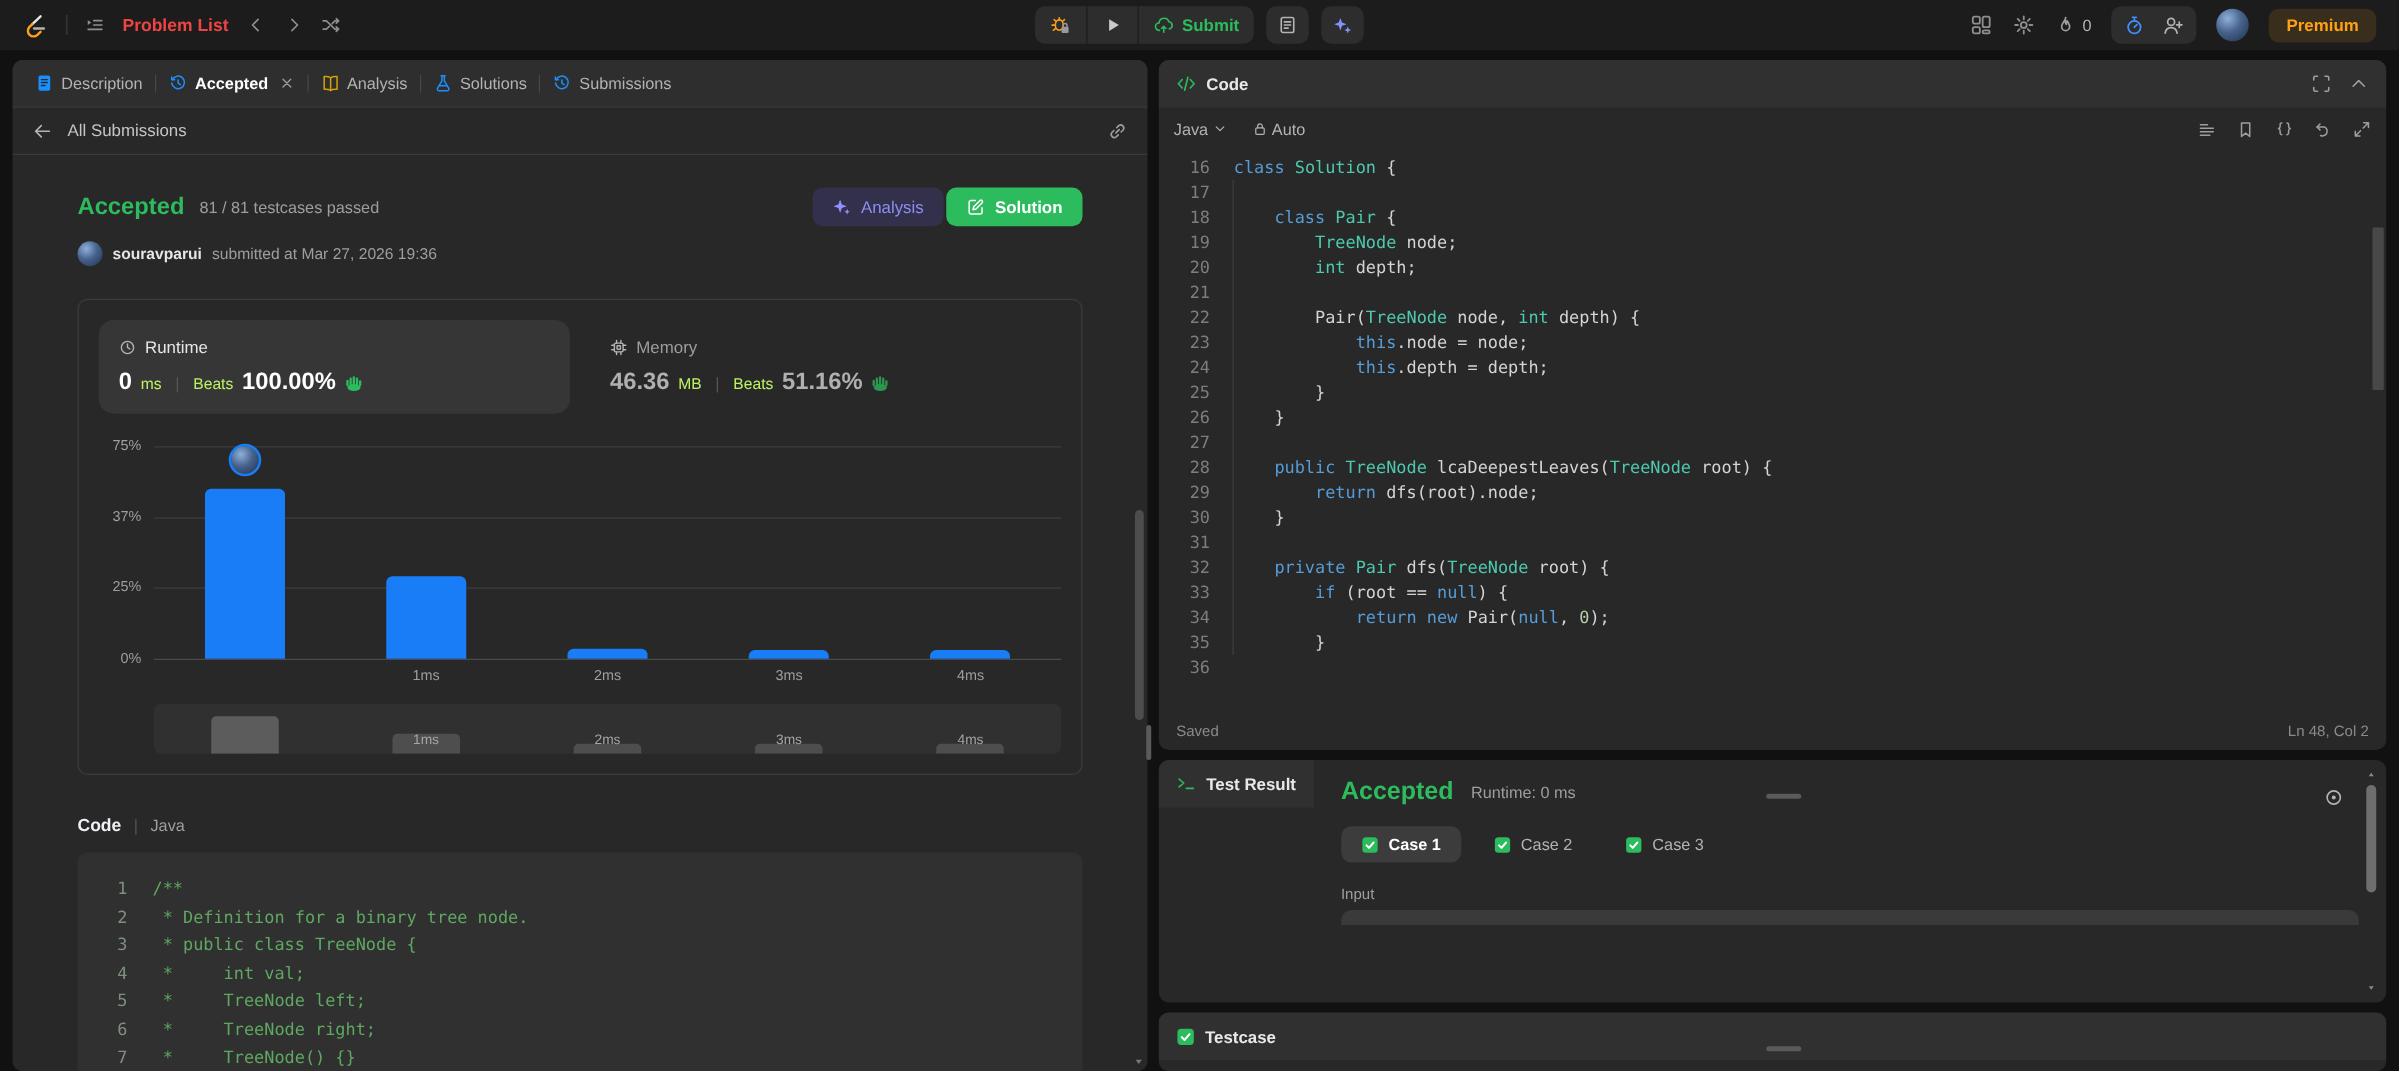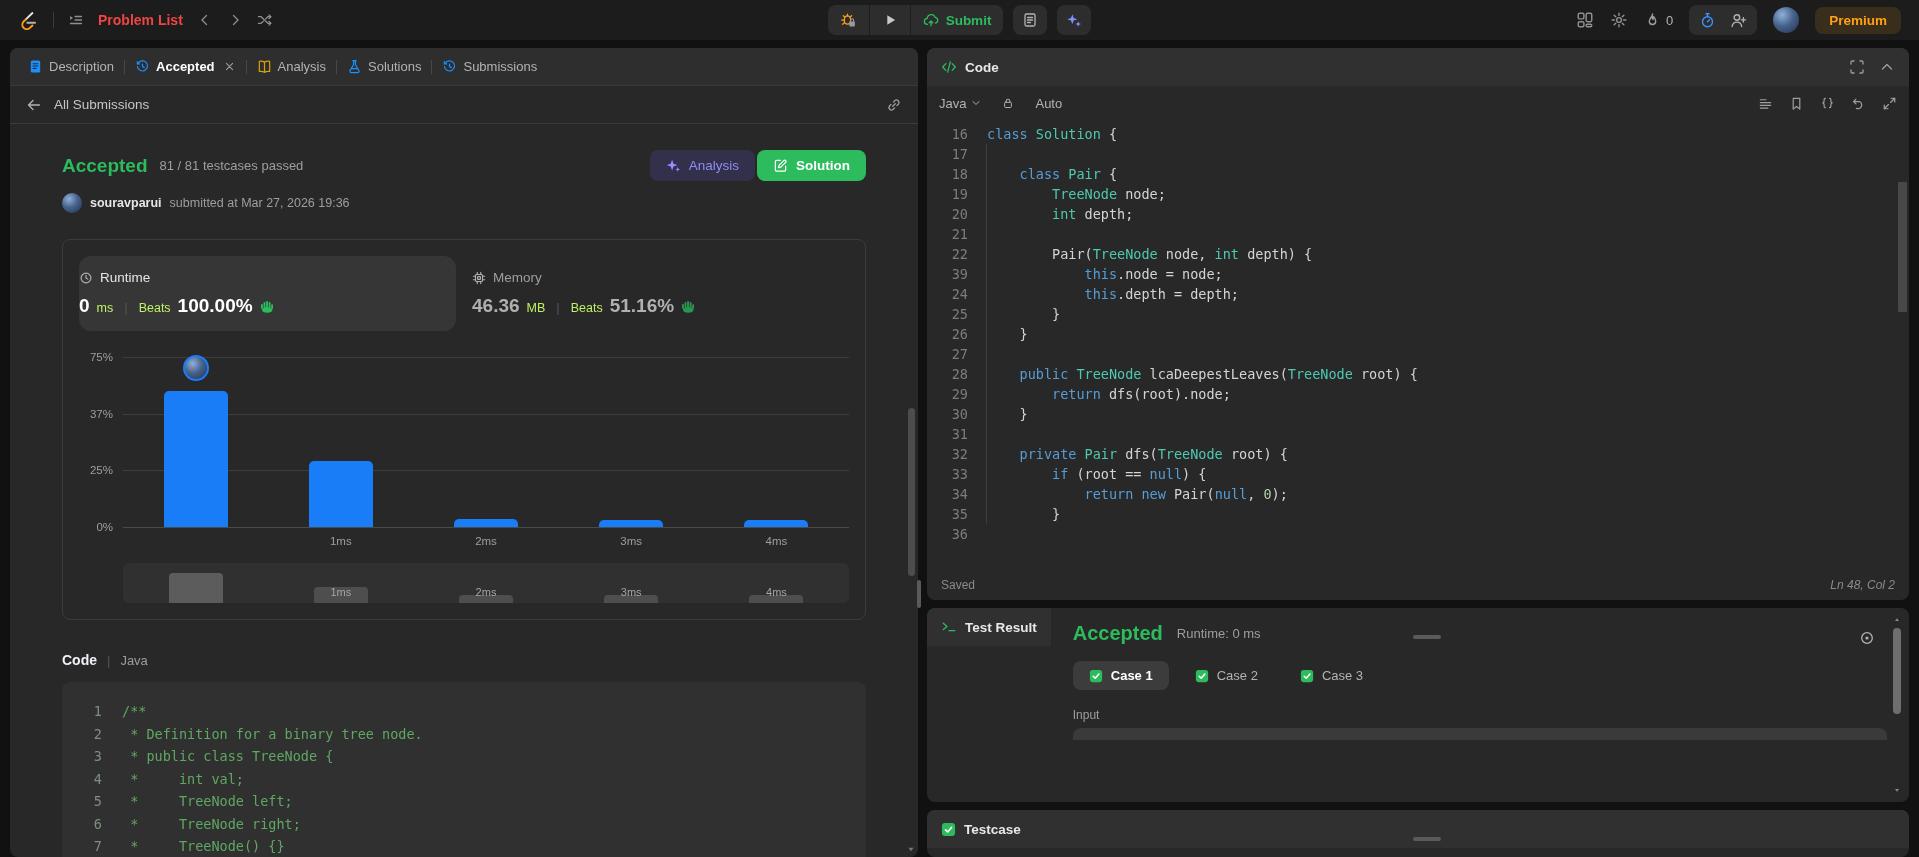--- a/index.html
+++ b/index.html
@@ -52,21 +52,21 @@
   .rr-btns { margin-left:auto; display:flex; gap:2px; }
   .analysis-btn { display:flex; align-items:center; gap:8px; background:#32304a; color:#8f8cf4; font-size:13.5px; font-weight:500; padding:8px 16px; border-radius:8px; cursor:pointer; }
   .solution-btn { display:flex; align-items:center; gap:8px; background:#2cbb5d; color:#fff; font-size:13.5px; font-weight:600; padding:8px 16px; border-radius:8px; cursor:pointer; }
   .author-row { display:flex; align-items:center; gap:8px; margin-top:12px; }
   .author-avatar { width:20px; height:20px; border-radius:50%; background:radial-gradient(circle at 35% 30%, #8fb0da 0%, #47638d 45%, #20304a 100%); }
   .author-name { color:#e6e6e6; font-weight:600; font-size:12.5px; }
   .author-sub { color:#9e9e9e; font-size:12.5px; }
 
   .stats-box { margin-top:26px; border:1px solid #3c3c3c; border-radius:8px; padding:16px; }
   .cards-row { display:flex; gap:16px; }
-  .stat-card { flex:1; border-radius:12px; padding:14px 0; }
+  .stat-card { flex:1; border-radius:12px; padding:14px 16px; }
   .stat-card.hl { background:#363636; }
   .card-head { display:flex; align-items:center; gap:7px; font-size:13.5px; color:#e6e6e6; }
   .stat-card.dim .card-head { color:#9e9e9e; }
   .card-head .ic { width:14px; height:14px; color:#b3b3b3; }
   .card-vals { display:flex; align-items:baseline; gap:7px; margin-top:10px; }
   .big-val { font-size:19px; font-weight:700; color:#fff; }
   .dim .big-val { color:#b0b0b0; }
   .val-unit, .beats-lab { font-size:12.5px; color:#bef264;text-align:right; }
   .val-sep { color:#555; font-size:13px; padding:0 4px; }
   .hand-ic { width:15px; height:15px; align-self:center; }
@@ -105,32 +105,32 @@
   .v-handle { position:absolute; left:917px; top:540px; width:4px; height:28px; background:#5a5a5a; border-radius:2px; cursor:col-resize; }
   .h-handle { width:28px; height:4px; background:#5a5a5a; border-radius:2px; position:absolute; left:50%; transform:translateX(-50%); cursor:row-resize; }
 
   
   .code-panel { height:552px; display:flex; flex-direction:column; flex:none; }
   .panel-head { height:38px; background:#303030; display:flex; align-items:center; gap:8px; padding:0 14px; flex:none; }
   .panel-title { font-size:13.5px; font-weight:600; color:#e8e8e8; }
   .ph-right { margin-left:auto; display:flex; gap:14px; color:#9e9e9e; }
   .toolbar { height:34px; display:flex; align-items:center; gap:6px; padding:0 12px; flex:none; }
   .tb-lang { color:#b3b3b3; font-size:13px; display:flex; align-items:center; gap:4px; cursor:pointer; }
-  .tb-auto { display:flex; align-items:center; gap:21px; color:#b3b3b3; font-size:13px; margin-left:14px; }
+  .tb-auto { display:flex; align-items:center; gap:3px; color:#b3b3b3; font-size:13px; margin-left:14px; }
   .tb-right { margin-left:auto; display:flex; gap:16px; color:#9e9e9e; }
   .tb-right .ic { width:15px; height:15px; cursor:pointer; }
   .editor { flex:1; position:relative; font-family:"DejaVu Sans Mono", monospace; font-size:13.5px; line-height:20px; padding-top:4px; overflow:hidden; }
   .ed-line { display:flex; }
   .ed-no { width:41px; text-align:right; color:#7d7d7d; flex:none; }
   .ed-code { margin-left:19px; white-space:pre; color:#d4d4d4; }
   .tok-k { color:#569cd6; } .tok-t { color:#4ec9b0; } .tok-n { color:#b5cea8; } .tok-d { color:#d4d4d4; }
   .indent-guide { position:absolute; left:59px; top:24px; width:1px; height:380px; background:#3d3d3d; }
   .ed-scroll-thumb { position:absolute; right:2px; top:62px; width:9px; height:130px; background:#ffffff26; border-radius:1px; }
   .ed-footer { height:30px; display:flex; align-items:center; padding:0 14px; color:#8a8a8a; font-size:12px; flex:none; }
-  .ed-footer .cursor-pos { margin-left:auto;font-style:italic; }
+  .ed-footer .cursor-pos { margin-left:auto; }
 
   
   .test-panel { height:194px; flex:none; display:flex; flex-direction:row; }
   .tp-content { flex:1; padding:14px 22px 0; position:relative; }
   .tp-row1 { display:flex; align-items:center; gap:14px; }
   .tp-status { color:#2cbb5d; font-size:20px; font-weight:600; }
   .tp-runtime { color:#9e9e9e; font-size:13px; }
   .eye-btn { position:absolute; right:34px; top:22px; color:#b3b3b3; cursor:pointer; }
   .cases-row { display:flex; gap:10px; margin-top:16px; }
   .case-chip { display:flex; align-items:center; gap:8px; padding:7px 16px; border-radius:8px; color:#b3b3b3; font-size:13px; cursor:pointer; }
@@ -643,21 +643,21 @@
             </div>
             <div class="ed-line">
               <span class="ed-no">21</span>
               <span class="ed-code">&nbsp;</span>
             </div>
             <div class="ed-line">
               <span class="ed-no">22</span>
               <span class="ed-code"><span class="tok-d">        Pair(</span><span class="tok-t">TreeNode</span><span class="tok-d"> node, </span><span class="tok-t">int</span><span class="tok-d"> depth) {</span></span>
             </div>
             <div class="ed-line">
-              <span class="ed-no">39</span>
+              <span class="ed-no">23</span>
               <span class="ed-code"><span class="tok-d">            </span><span class="tok-k">this</span><span class="tok-d">.node = node;</span></span>
             </div>
             <div class="ed-line">
               <span class="ed-no">24</span>
               <span class="ed-code"><span class="tok-d">            </span><span class="tok-k">this</span><span class="tok-d">.depth = depth;</span></span>
             </div>
             <div class="ed-line">
               <span class="ed-no">25</span>
               <span class="ed-code"><span class="tok-d">        }</span></span>
             </div>

